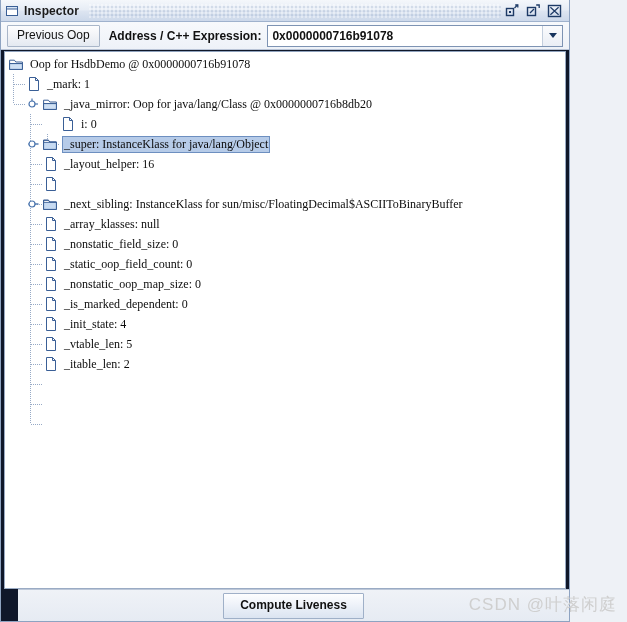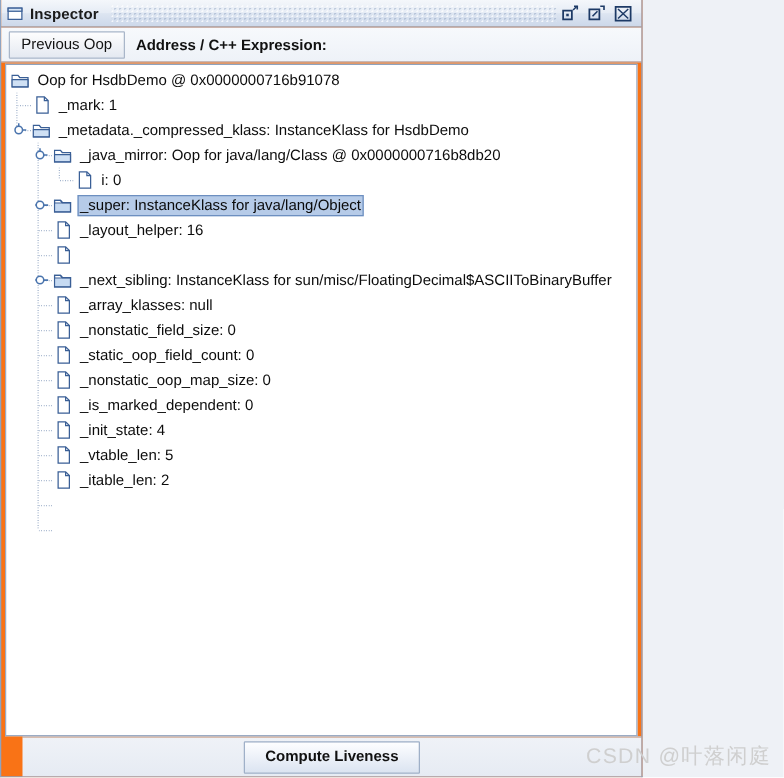--- a/index.html
+++ b/index.html
@@ -18,26 +18,26 @@
     height: 622px;
     box-sizing: border-box;
     background: #eef1f6;
     overflow: hidden;
   }
 
   
   .frame {
     position: absolute;
     left: 0; top: 0;
-    width: 514px;
+    width: 570px;
     height: 622px;
     box-sizing: border-box;
     border: 1px solid #8ea3c1;
     border-top: none;
-    background: #f97316;
+    background: #0f172a;
     display: flex;
     flex-direction: column;
   }
 
   
   .titlebar {
     height: 22px;
     flex: 0 0 22px;
     box-sizing: border-box;
     display: flex;
@@ -167,20 +167,21 @@
     margin: 1px 3px 0 3px;
     background: #ffffff;
     border: 1px solid #9aabc4;
     border-top: 1px solid #8fa2bd;
     overflow: hidden;
     position: relative;
   }
   .tree {
     position: relative;
     padding: 2px 0 0 0;
+    font-family: Liberation Serif, serif;
   }
   .row {
     height: 20px;
     display: flex;
     align-items: center;
     position: relative;
     white-space: nowrap;
     cursor: default;
   }
   .indent { flex: 0 0 auto; height: 20px; position: relative; }
@@ -303,20 +304,26 @@
             <rect x="1.5" y="1.5" width="12" height="11" fill="none" stroke="#1d3a66" stroke-width="1.4"></rect>
             <path d="M3.4 3.2 L11.6 10.8 M11.6 3.2 L3.4 10.8" stroke="#1d3a66" stroke-width="1.2"></path>
           </svg>
         </div>
       </div>
     </div>
 
     <div class="toolbar">
       <div class="btn-prev">Previous Oop</div>
       <div class="addr-label">Address / C++ Expression:</div>
+      <div class="combo">
+        <input type="text" spellcheck="false" value="0x0000000716b91078" style="">
+        <div class="combo-arrow">
+          <span class="caret"></span>
+        </div>
+      </div>
     </div>
 
     <div class="tree-wrap">
       <div class="tree" id="tree">
           <div style="position: absolute; inset: 0px; pointer-events: none;">
             <div class="guide" style="left: 8px; top: 22px; height: 30px;"></div>
             <div class="elbow" style="left: 9px; top: 32px; width: 11px;"></div>
             <div class="elbow" style="left: 9px; top: 52px; width: 11px;"></div>
             <div class="guide" style="left: 25px; top: 62px; height: 310px;"></div>
             <div class="elbow" style="left: 26px; top: 72px; width: 11px;"></div>
@@ -353,40 +360,20 @@
             <div class="indent" style="width: 21px;"></div>
             <span class="ico">
               <svg width="16" height="16" viewBox="0 0 16 16">
                 <path d="M3.5 1.5 L9.5 1.5 L12.5 4.5 L12.5 14.5 L3.5 14.5 Z" fill="#ffffff" stroke="#3a5f96" stroke-width="1"></path>
                 <path d="M9.5 1.5 L9.5 4.5 L12.5 4.5" fill="none" stroke="#3a5f96" stroke-width="1"></path>
               </svg>
             </span>
             <span class="label">_mark: 1</span>
           </div>
           <div class="row">
-            <div class="indent" style="width: 21px;">
-              <span class="handle" style="left: 5px;">
-                <svg width="16" height="20" viewBox="0 0 16 20">
-                  <circle cx="5" cy="10" r="3" fill="#ffffff" stroke="#4a74ad" stroke-width="1.2"></circle>
-                  <path d="M5 7.2 L5 4.5" stroke="#4a74ad" stroke-width="1.2"></path>
-                  <path d="M8 10 L11 10" stroke="#4a74ad" stroke-width="1.2"></path>
-                </svg>
-              </span>
-            </div>
-            <span class="ico">
-              <svg width="16" height="16" viewBox="0 0 16 16">
-                <path d="M0.6 4.2 L0.6 13.4 L13.4 13.4 L13.4 6.0 L6.8 6.0 L5.4 4.2 Z" fill="#ffffff" stroke="#3a5f96" stroke-width="1"></path>
-                <path d="M0.6 7.6 L13.4 7.6" stroke="#3a5f96" stroke-width="0.9"></path>
-                <rect x="0.9" y="7.9" width="12.2" height="5.2" fill="#cfe0f4"></rect>
-                <path d="M0.6 13.4 L13.4 13.4 L13.4 7.6 L0.6 7.6 Z" fill="none" stroke="#3a5f96" stroke-width="1"></path>
-              </svg>
-            </span>
-            <span class="label">_metadata._compressed_klass: InstanceKlass for HsdbDemo</span>
-          </div>
-          <div class="row">
             <div class="indent" style="width: 38px;">
               <span class="handle" style="left: 22px;">
                 <svg width="16" height="20" viewBox="0 0 16 20">
                   <circle cx="5" cy="10" r="3" fill="#ffffff" stroke="#4a74ad" stroke-width="1.2"></circle>
                   <path d="M5 7.2 L5 4.5" stroke="#4a74ad" stroke-width="1.2"></path>
                   <path d="M8 10 L11 10" stroke="#4a74ad" stroke-width="1.2"></path>
                 </svg>
               </span>
             </div>
             <span class="ico">

